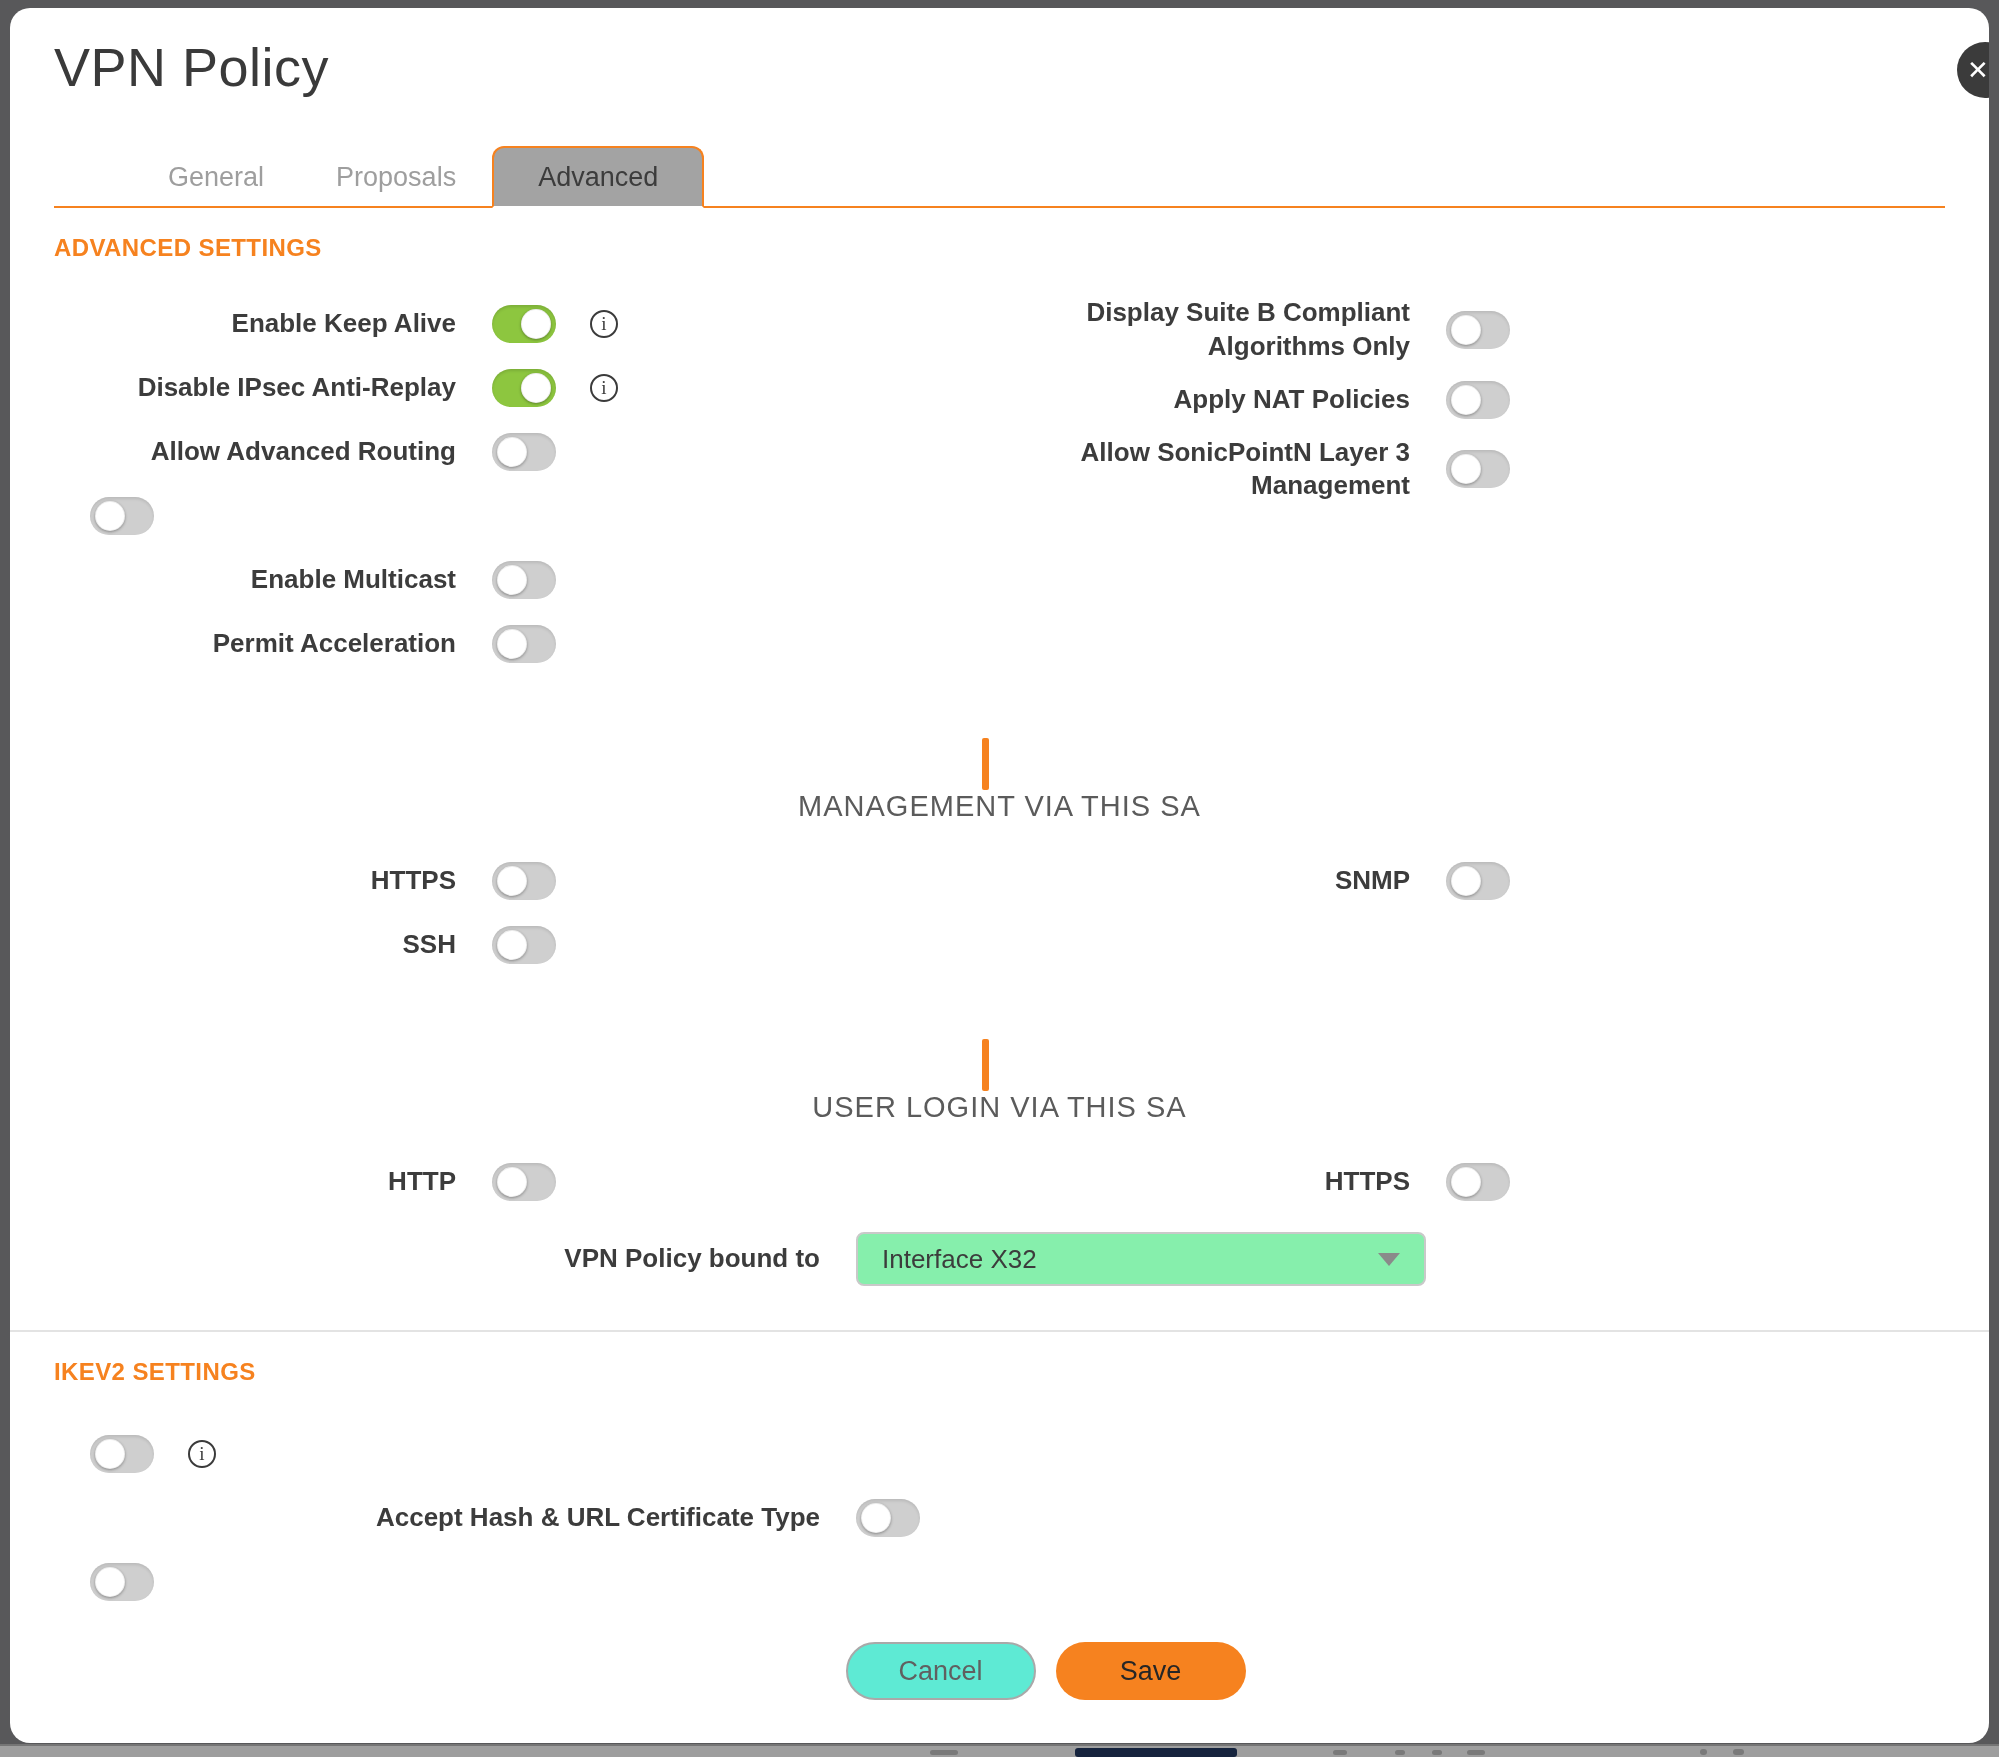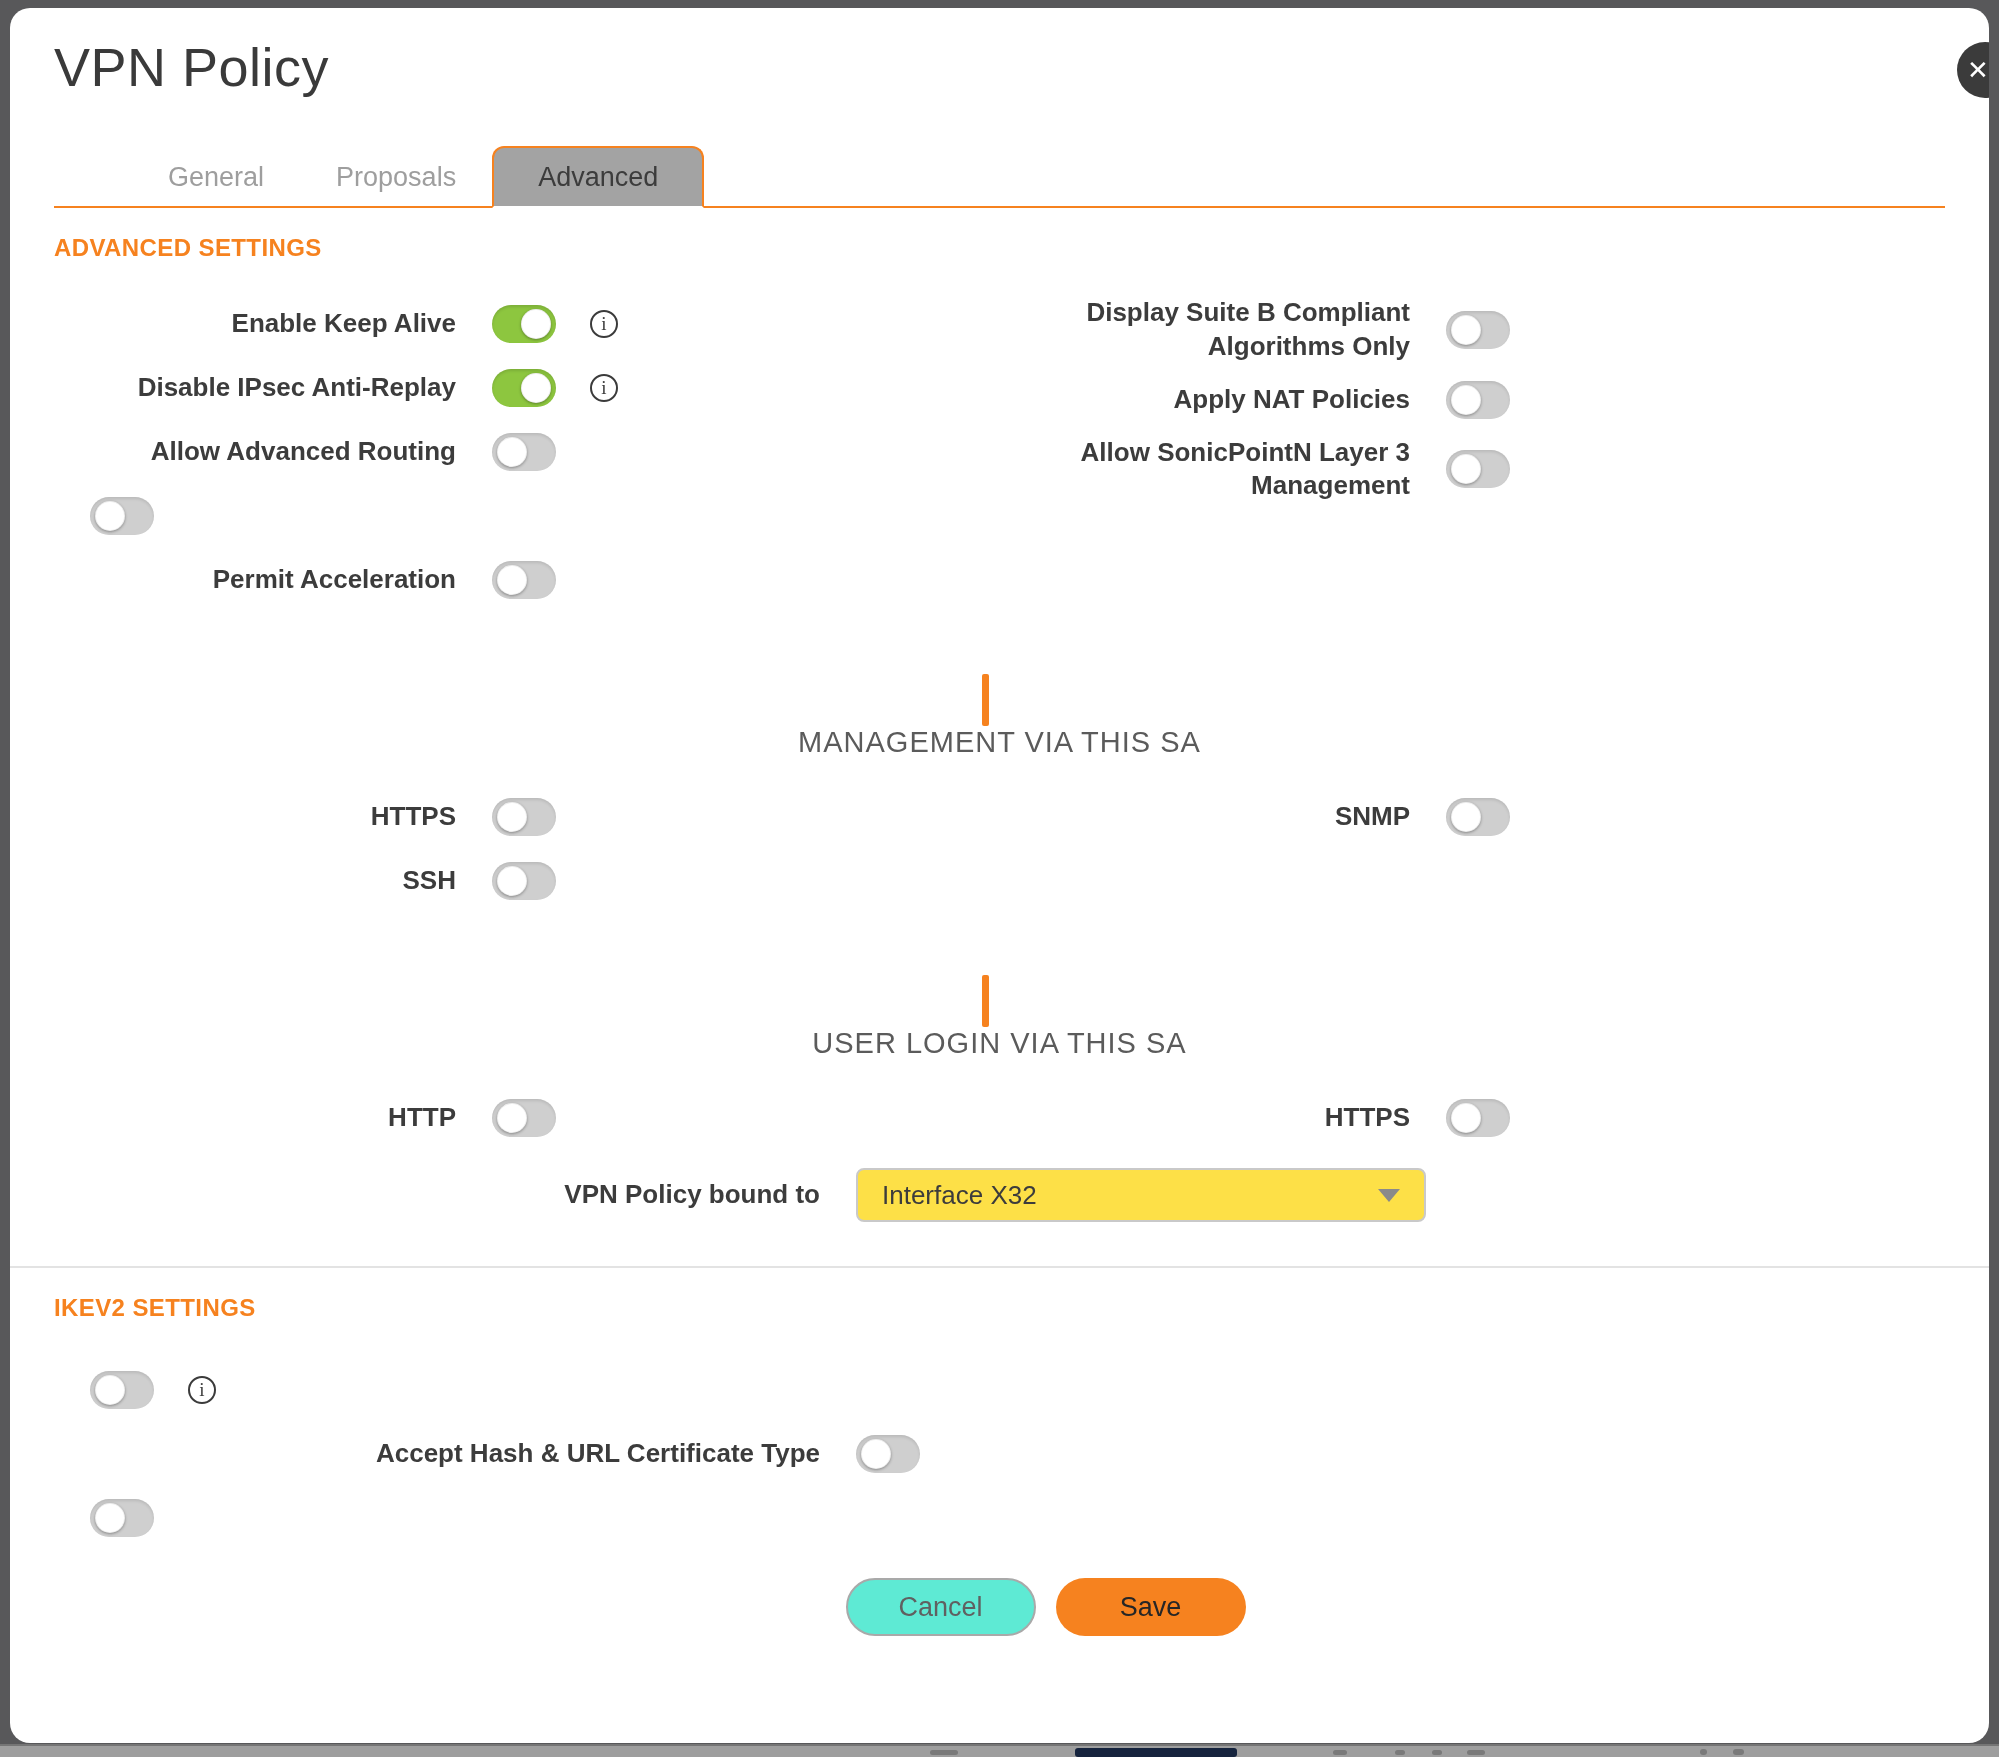--- a/index.html
+++ b/index.html
@@ -108,21 +108,21 @@
   }
   .two-col.tight { margin-top: 30px; }
   .bound-row { display: flex; align-items: center; margin-top: 14px; }
   .dropdown {
     margin-left: 36px;
     width: 570px; height: 54px;
     border: 2px solid #c9c9c9; border-radius: 8px;
     display: flex; align-items: center;
     padding: 0 24px;
     font-size: 26px; color: #3c3c3c;
-    cursor: pointer; background: #fde047;
+    cursor: pointer; background: #86efac;
   }
   .dropdown .caret {
     margin-left: auto;
     width: 0; height: 0;
     border-left: 11px solid transparent;
     border-right: 11px solid transparent;
     border-top: 13px solid #8a8a8a;
   }
   .divider {
     margin: 44px -44px 0 -44px;
@@ -181,20 +181,26 @@
             </span>
             <span class="info">i</span>
           </div>
           <div class="toggle-row">
             <span class="toggle-label">Allow Advanced Routing</span>
             <span class="switch">
               <span class="knob"></span>
             </span>
           </div>
           <div class="toggle-row">
+            <span class="switch">
+              <span class="knob"></span>
+            </span>
+          </div>
+          <div class="toggle-row">
+            <span class="toggle-label">Enable Multicast</span>
             <span class="switch">
               <span class="knob"></span>
             </span>
           </div>
           <div class="toggle-row">
             <span class="toggle-label">Permit Acceleration</span>
             <span class="switch">
               <span class="knob"></span>
             </span>
           </div>

